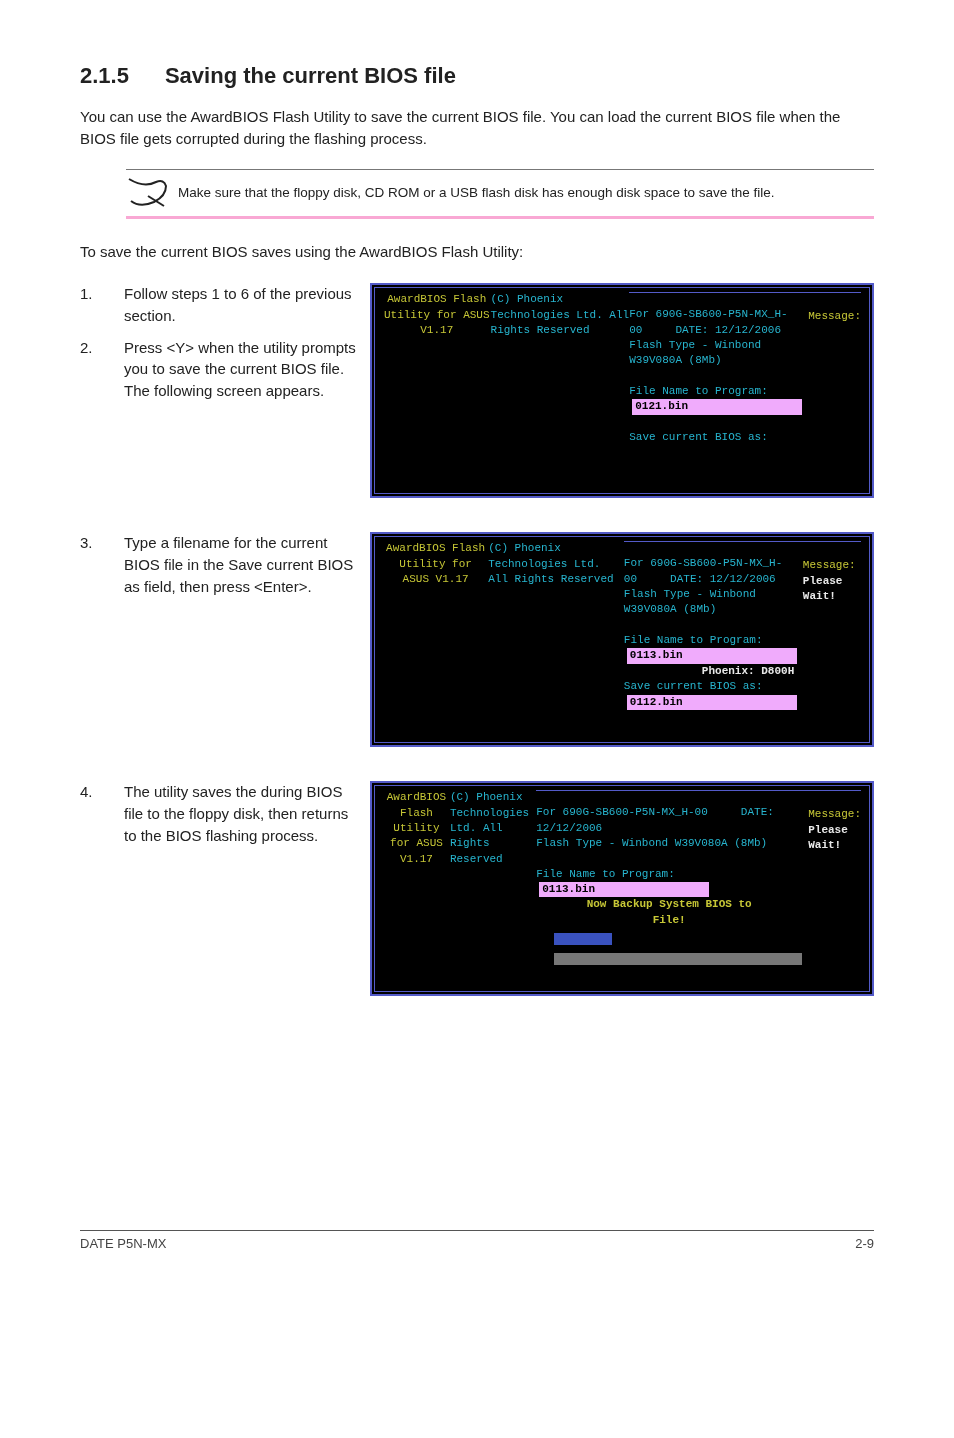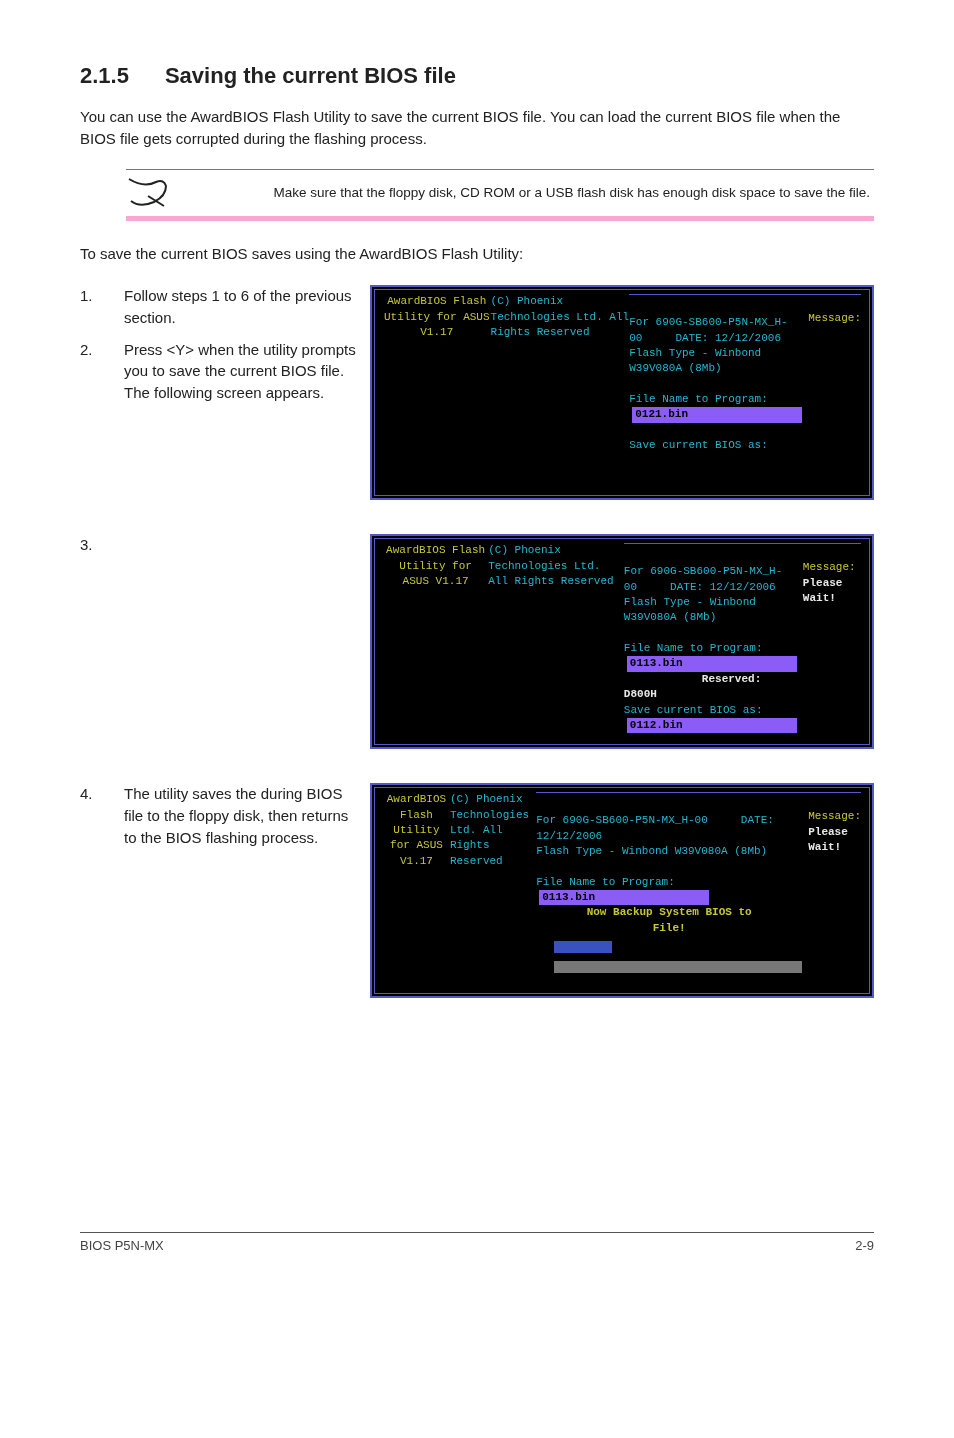--- a/index.html
+++ b/index.html
@@ -17,27 +17,26 @@
     font-size:22px;
     font-weight:bold;
     margin-bottom:14px;
   }
   .sec-num { display:inline-block; margin-right:36px; }
   p.para { margin-bottom:20px; }
 
   .note-box {
     margin:4px 0 22px 46px;
     border-top:1px solid #777;
-    border-bottom:5px solid #f9a8d4;
+    border-bottom:3px solid #f9a8d4;
     padding:6px 4px 6px 0;
     display:flex;
     align-items:center;
     font-size:13.5px;
     line-height:1.35;
-    text-align:right;
   }
   .note-box .icon {
     width:52px;
     flex:0 0 52px;
     display:flex;
     align-items:center;
     justify-content:flex-start;
   }
   .note-box .text { flex:1; }
 
@@ -73,24 +72,24 @@
   }
   .term .inner {
     border:1px solid #535ac8;
     padding:4px 8px 0 8px;
     flex:1;
     display:flex;
     flex-direction:row;
   }
   .t-head { color:#c7c736; text-align:center; }
   .t-sub  { color:#27b5cf; margin-bottom:4px; }
-  .t-body { color:#27b5cf; padding-top:20px; border-top:1px solid #535ac8;}
+  .t-body { color:#27b5cf; padding-top:14px; border-top:1px solid #535ac8;}
   .t-spacer{ flex:1; }
   .chk    { color:#e8e8e8; font-weight:bold; padding-left:78px;}
-  .inbox  { background:#8b5cf6; color:#000; display:inline-block; min-width:170px; padding:0 3px; margin-left:3px; font-weight:bold;}
+  .inbox  { background:#f0abfc; color:#000; display:inline-block; min-width:170px; padding:0 3px; margin-left:3px; font-weight:bold;}
   .msg-line { color:#c7c736; border-top:1px solid #535ac8; padding:16px 0 4px 6px;}
   .msg-line .w{ color:#e8e8e8; font-weight:bold;}
   .yellow-block{ color:#c7c736; font-weight:bold; text-align:center;}
   .bar-row { padding:4px 0 0 18px;}
   .bar { display:inline-block; height:12px; vertical-align:middle;}
   .bar.blue { background:#3a52bf; width:58px;}
   .bar.grey { background:#777; width:248px;}
 
   .footer {
     margin-top:210px;
@@ -149,32 +148,33 @@
       <div class="msg-line"><span>Message:</span></div>
     </div>
       </div>
   </div>
 </div>
 
 <div class="step-row">
   <div class="steps-col">
     <div class="step">
       <div class="num">3.</div>
+        <div class="body">Type a filename for the current BIOS file in the Save current BIOS as field, then press &lt;Enter&gt;.</div>
     </div>
   </div>
   <div class="shot-col">
     <div class="term">
         <div class="inner">
       <div class="t-head">AwardBIOS Flash Utility for ASUS V1.17</div>
       <div class="t-sub">(C) Phoenix Technologies Ltd. All Rights Reserved</div>
       <div class="t-body">
         <span>For 690G-SB600-P5N-MX_H-00</span>&nbsp;&nbsp;&nbsp;&nbsp;&nbsp;<span>DATE: 12/12/2006</span><br>
         <span>Flash Type - Winbond W39V080A (8Mb)</span><br><br>
         <span>File Name to Program:</span><span class="inbox">0113.bin</span><br>
-        <span class="chk">Reserved: D800H</span><br>
+        <span class="chk">Phoenix: D800H</span><br>
         <span>Save current BIOS as:</span><span class="inbox">0112.bin</span>
       </div>
       <div class="t-spacer"></div>
       <div class="msg-line"><span>Message:</span> <span class="w">Please Wait!</span></div>
     </div>
       </div>
   </div>
 </div>
 
 <div class="step-row">
@@ -199,15 +199,15 @@
         <div class="bar-row"><span class="bar grey"></span></div>
       </div>
       <div class="t-spacer"></div>
       <div class="msg-line"><span>Message:</span> <span class="w">Please Wait!</span></div>
     </div>
       </div>
   </div>
 </div>
 
 <div class="footer">
-  <span>BIOS P5N-MX</span>
+  <span>DATE P5N-MX</span>
   <span>2-9</span>
 </div>
 
 </body></html>

